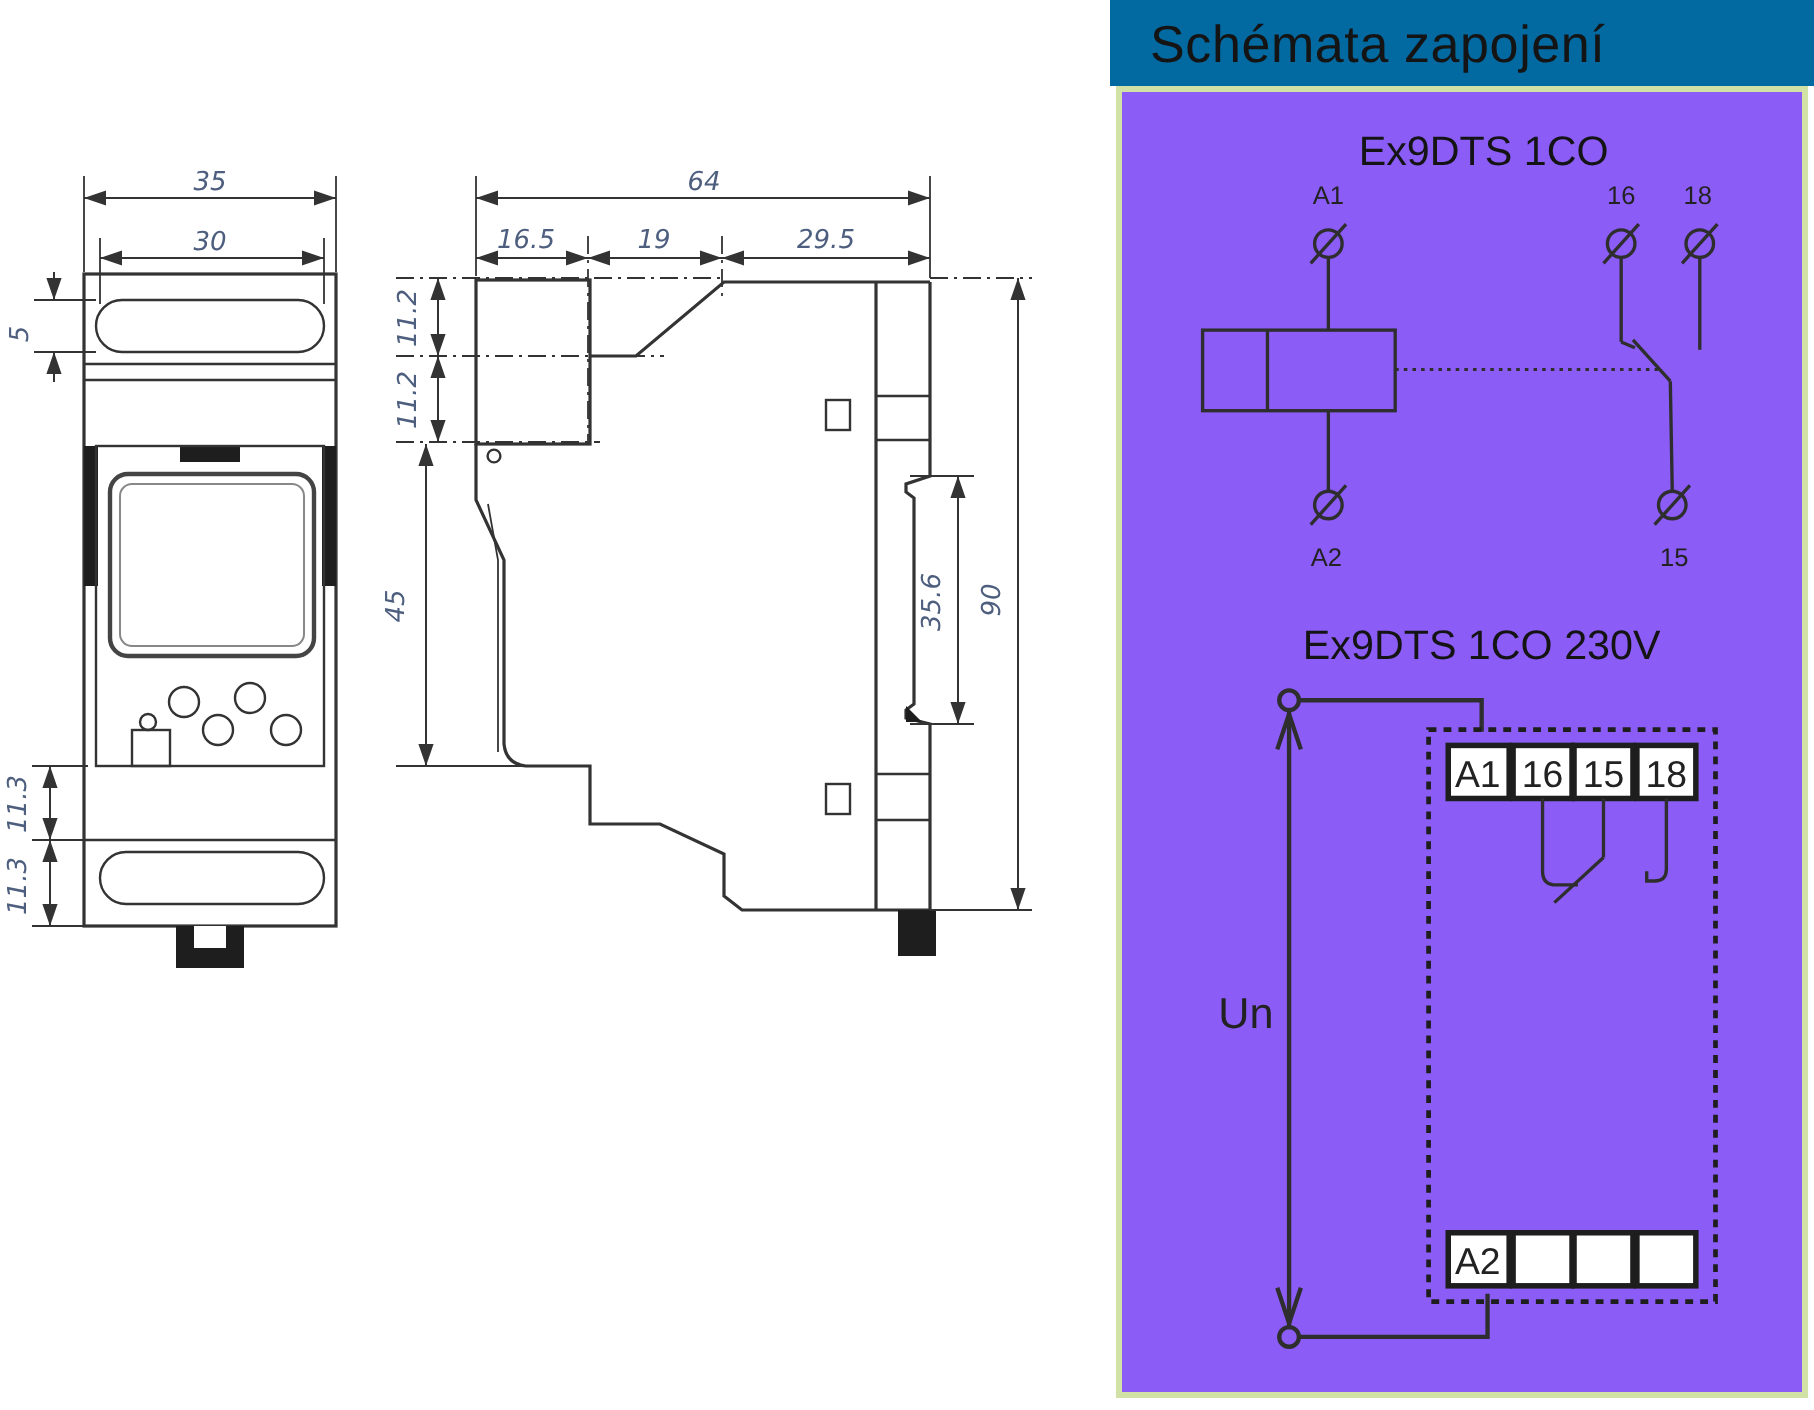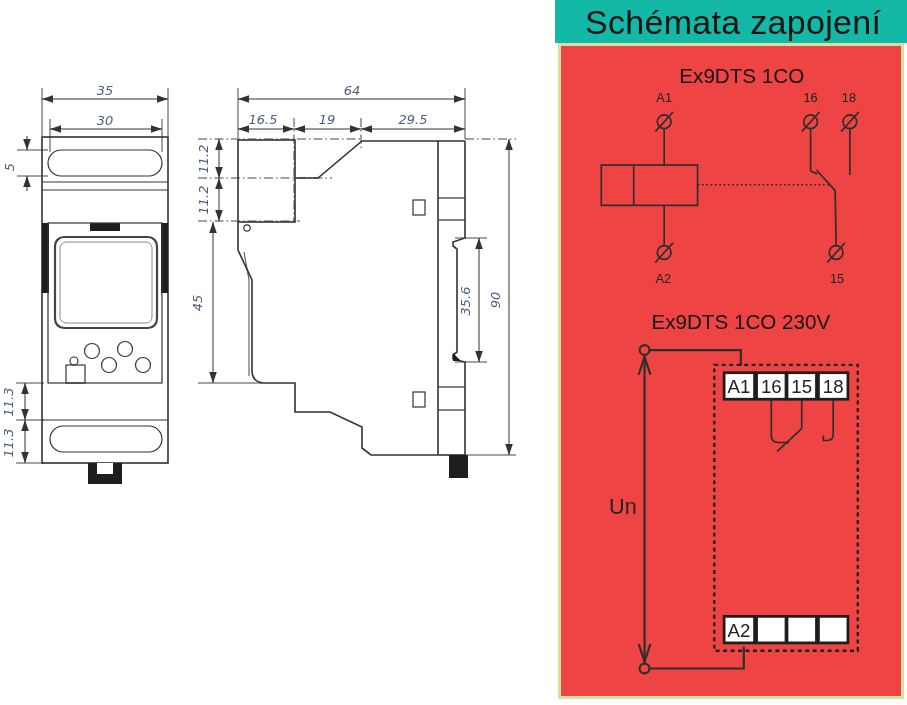--- a/index.html
+++ b/index.html
@@ -1,22 +1,22 @@
 <!DOCTYPE html>
 <html><head>
 <meta charset="utf-8">
 <style>
   html,body{margin:0;padding:0}
   body{width:907px;height:705px;background:#fff;position:relative;overflow:hidden;
        font-family:"Liberation Sans",sans-serif}
   .drawings{position:absolute;left:0;top:0}
   .panel{position:absolute;left:555px;top:0;width:352px;height:705px}
-  .panel-header{height:43px;background:#14b8a6;color:#141414;font-size:34px;
-                line-height:44px;padding-left:30px;letter-spacing:.3px}
-  .panel-body{margin:0 3px 0 3px;border:3px solid #d2e2a7;background:#ef4444;height:650px;overflow:hidden}
+  .panel-header{height:43px;background:#0369a1;color:#141414;font-size:26px;
+                line-height:44px;padding-left:20px;letter-spacing:.3px}
+  .panel-body{margin:0 3px 0 3px;border:3px solid #d2e2a7;background:#8b5cf6;height:650px;overflow:hidden}
   .diagram{display:block;margin:0 auto;width:338px;height:auto}
   .diagram.first{margin-top:10px}
   
   .ol{stroke:#333;stroke-width:1.6;fill:none}
   .ol2{stroke:#333;stroke-width:1.2;fill:none}
   .thin{stroke:#333;stroke-width:.9;fill:none}
   .dl{stroke:#333;stroke-width:1;fill:none}
   .dd{stroke:#333;stroke-width:.9;stroke-dasharray:9 3 1.5 3;fill:none}
   .blk{fill:#1e1e1e;stroke:none}
   .dimtxt{fill:#4d5e7e;font:italic 13px "DejaVu Sans",sans-serif}

